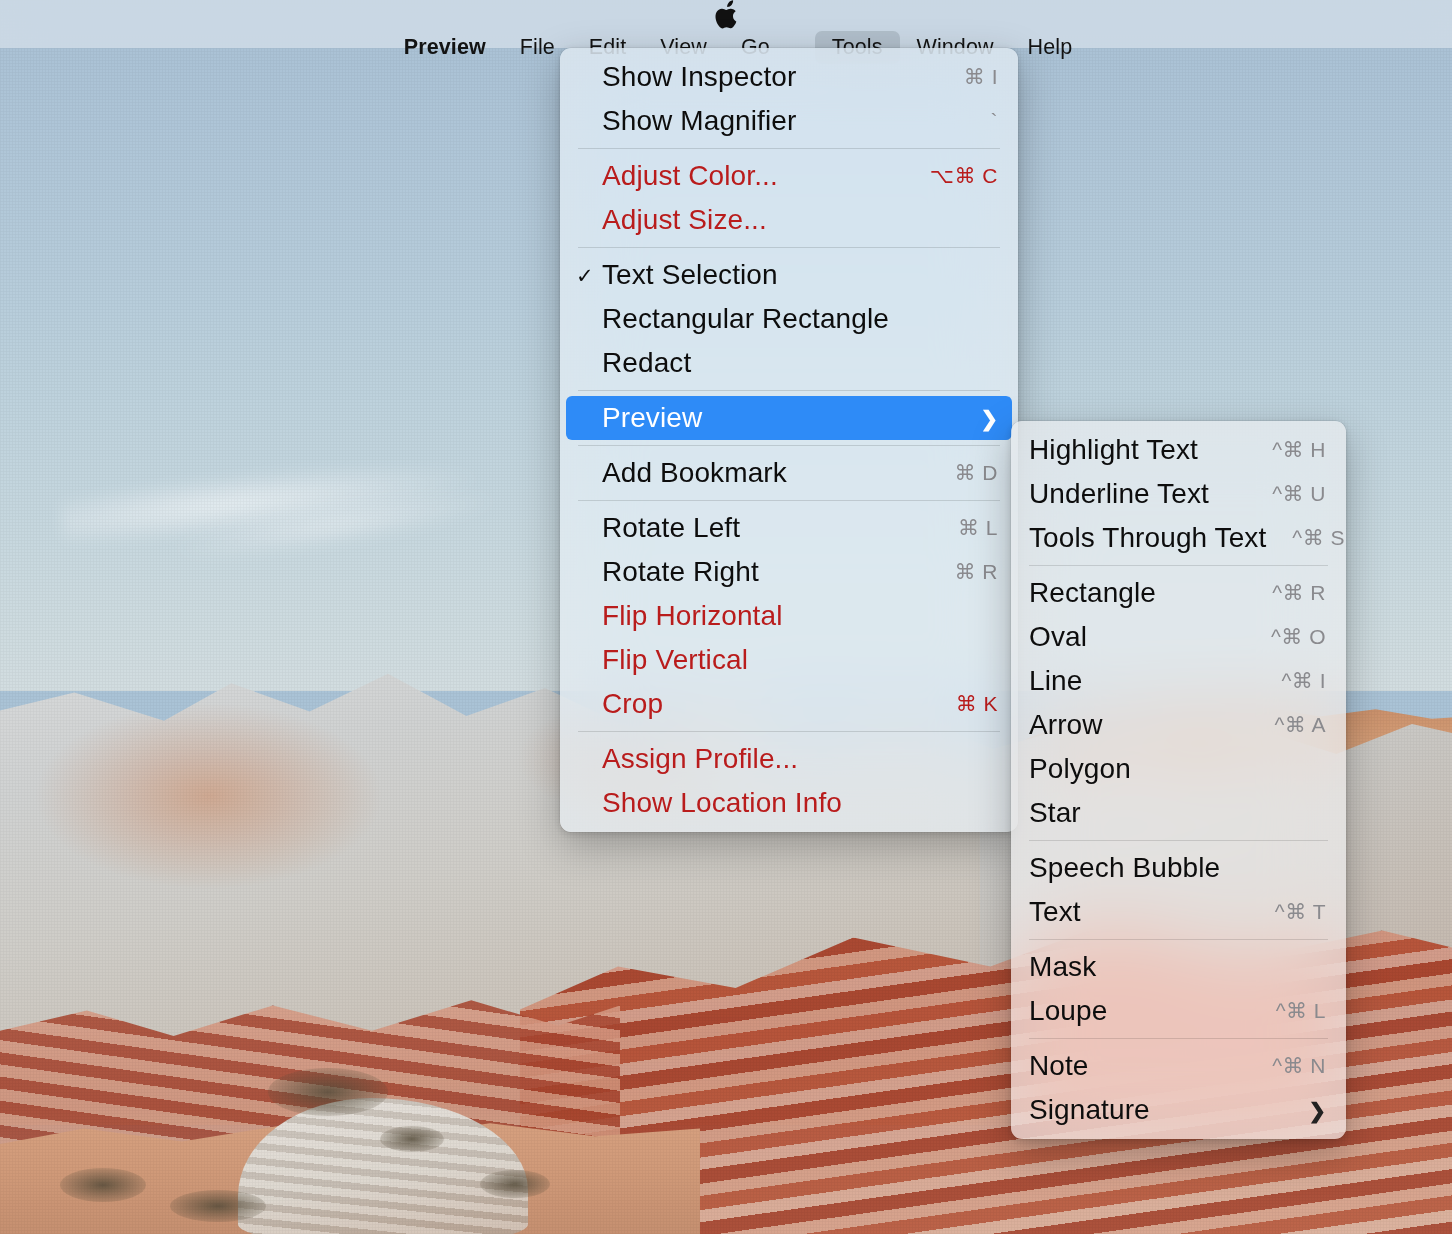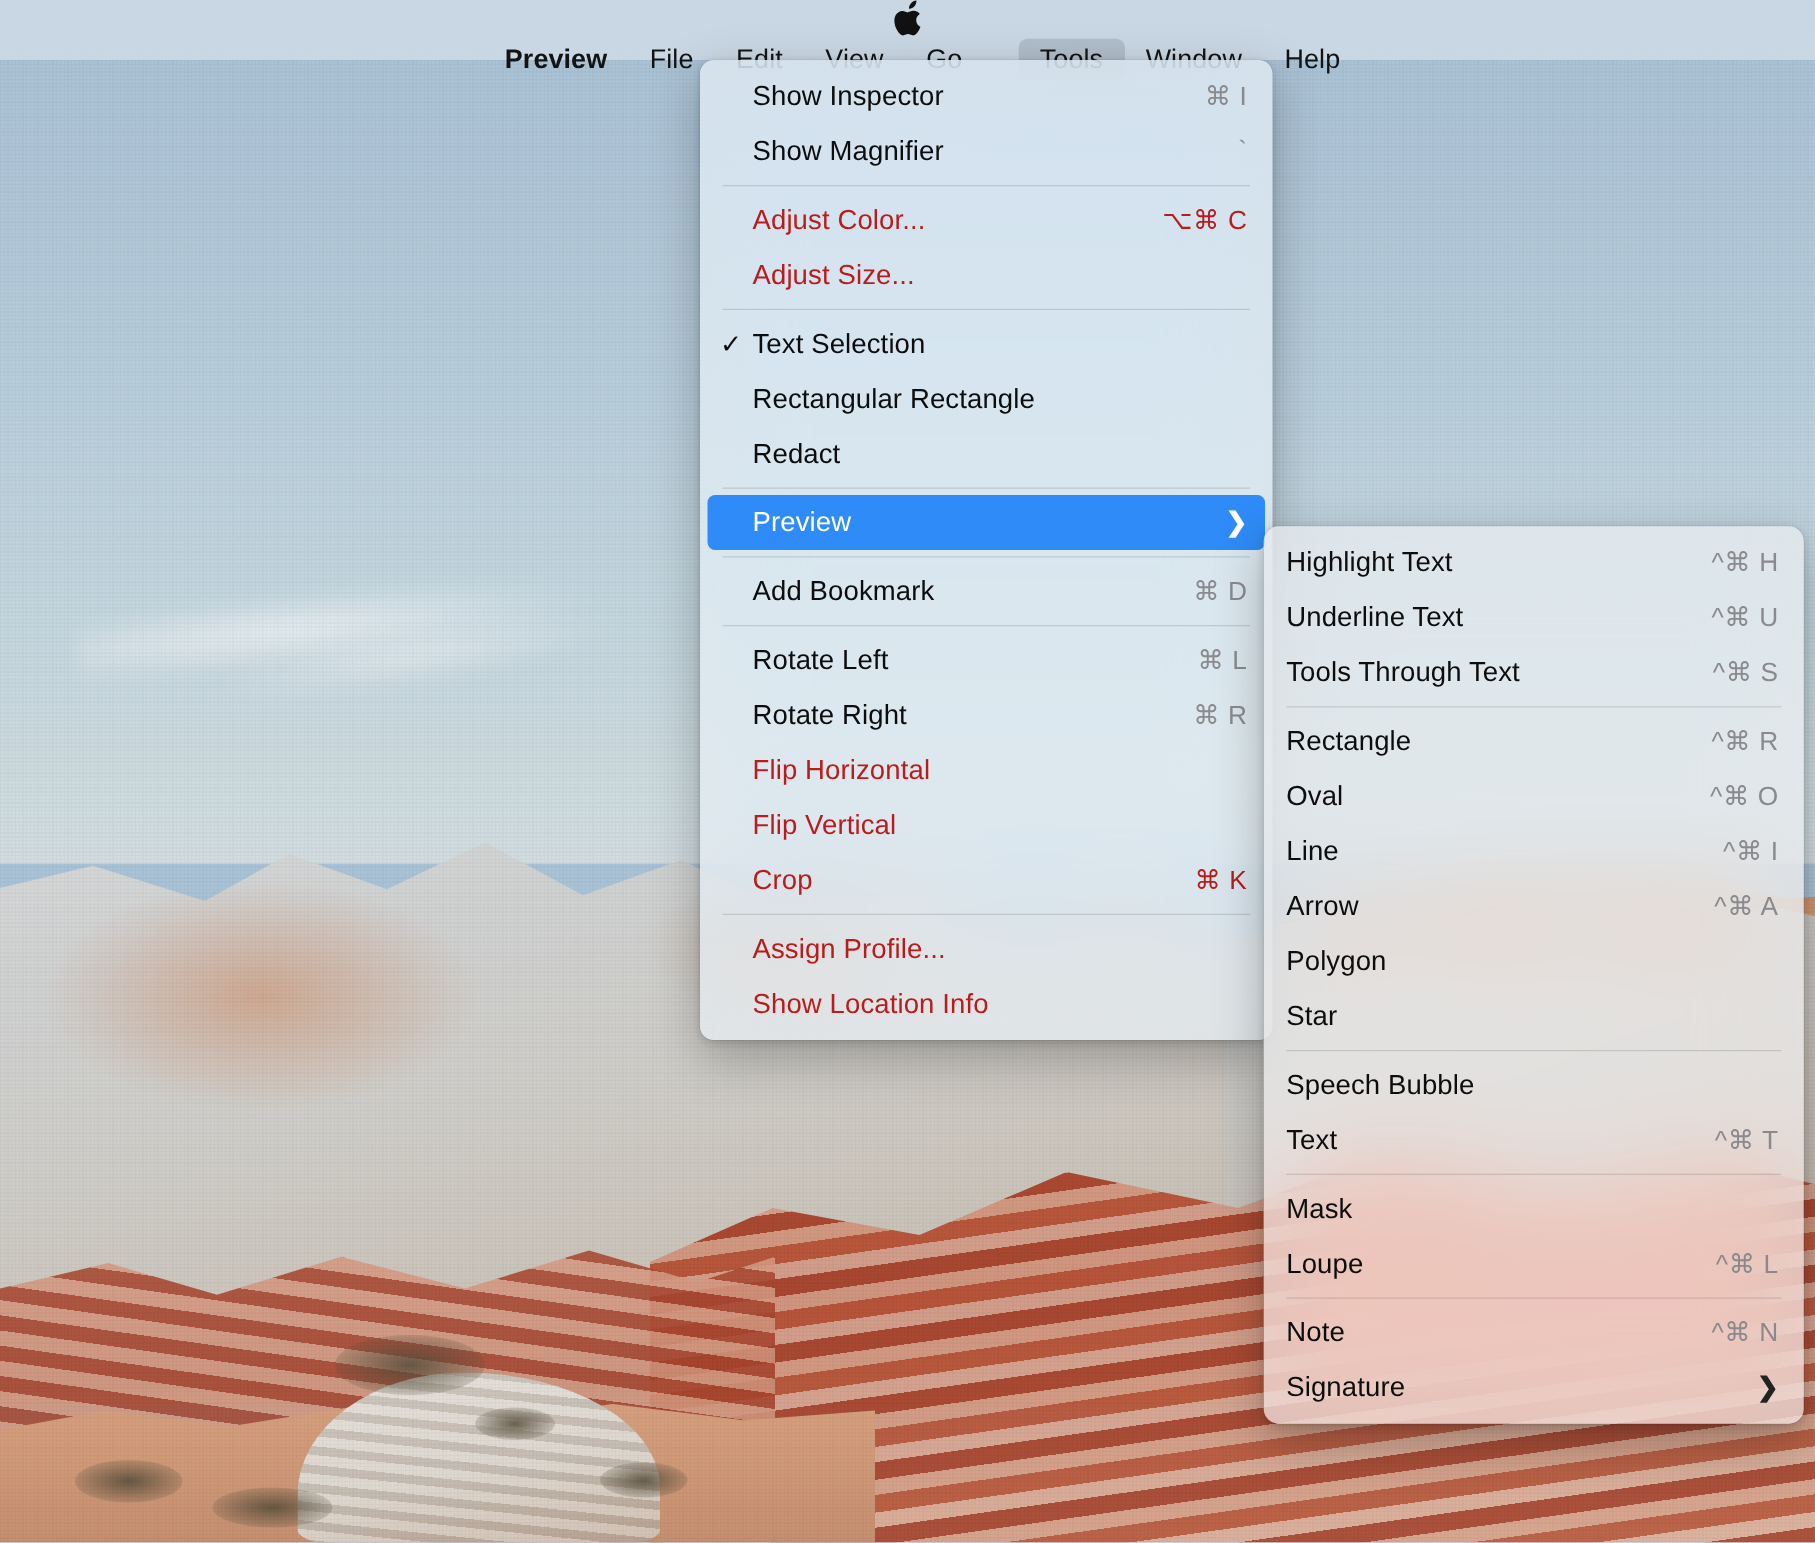--- a/index.html
+++ b/index.html
@@ -208,24 +208,23 @@
       0 2px 8px rgba(0,0,0,0.14);
   }
   #tools-menu {
     left: 560px;
     top: 48px;
     width: 458px;
   }
   #annotate-submenu {
     left: 1011px;
     top: 421px;
-    width: 432px;
+    width: 335px;
     background: rgba(238,238,240,0.70);
     z-index: 90;
-    border-radius: 12px;
   }
 
   .mi {
     position: relative;
     display: flex;
     align-items: center;
     height: 44px;
     margin: 0 6px;
     padding: 0 14px 0 10px;
     border-radius: 6px;
@@ -234,21 +233,21 @@
   .mi .check {
     width: 26px;
     flex: 0 0 26px;
     font-size: 21px;
     color: #0d0d0d;
     text-align: left;
     line-height: 1;
   }
   .mi .label {
     flex: 1 1 auto;
-    font-size: 22px;
+    font-size: 28px;
     color: #0d0d0d;
     white-space: nowrap;
     letter-spacing: .1px;
   }
   .mi .shortcut {
     flex: 0 0 auto;
     font-size: 21px;
     color: #8a8a8e;
     margin-left: 26px;
     white-space: nowrap;

